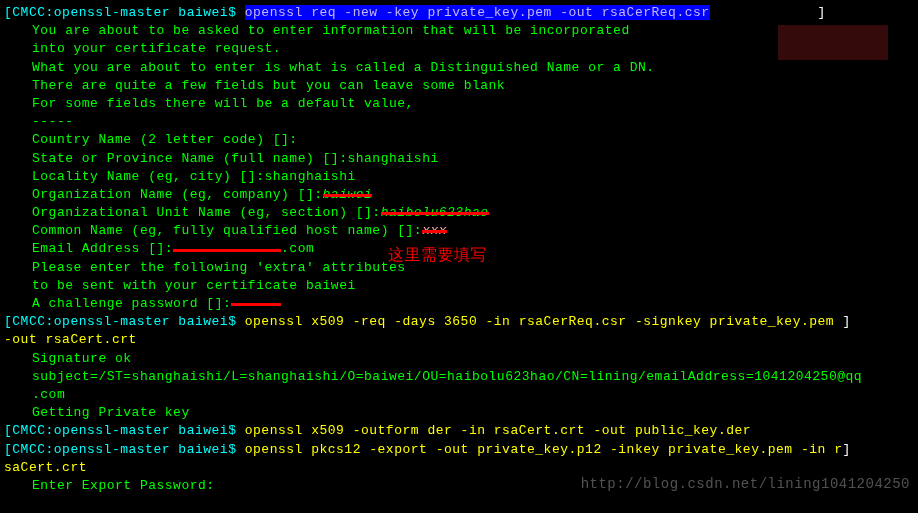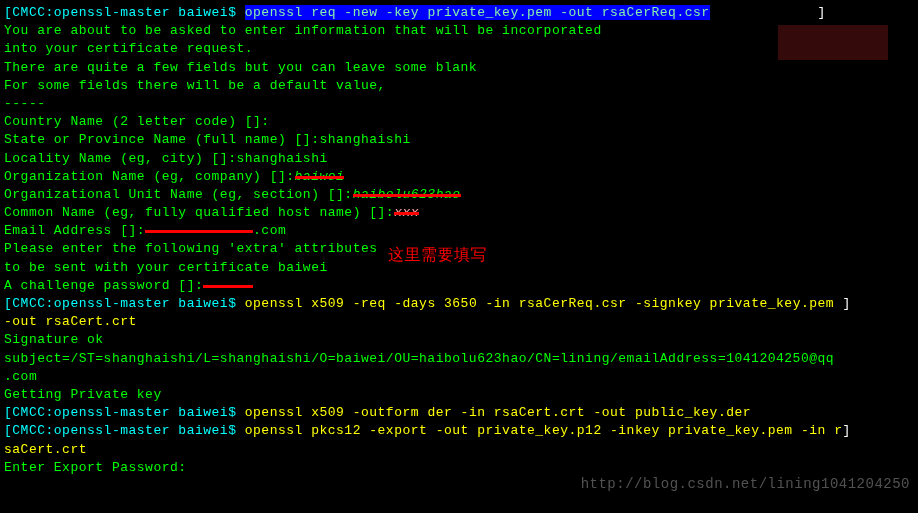--- a/index.html
+++ b/index.html
@@ -19,27 +19,28 @@
       padding: 4px;
     }
     .prompt {
       color: #00ffff;
     }
     .command {
       color: #ffff00;
     }
     .highlighted-command {
       background: #0000ff;
-      color: #86efac;
+      color: #c4b5fd;
     }
     .white-bracket {
       color: #ffffff;
     }
     .green {
       color: #00ff00;
+      margin-left: 28px;
     }
     .line {
       white-space: pre;
     }
     .red-note {
       color: #ff0000;
       font-family: Liberation Sans, sans-serif;
       font-size: 16px;
       position: absolute;
       left: 388px;
@@ -81,20 +82,21 @@
   </style>
 </head>
 <body>
 
 <div class="bg-button"></div>
 
 <div class="terminal">
   <div class="line"><span class="prompt">[CMCC:openssl-master baiwei$ </span><span class="highlighted-command">openssl req -new -key private_key.pem -out rsaCerReq.csr</span><span class="white-bracket">             ]</span></div>
   <div class="line green">You are about to be asked to enter information that will be incorporated</div>
   <div class="line green">into your certificate request.</div>
+  <div class="line green">What you are about to enter is what is called a Distinguished Name or a DN.</div>
   <div class="line green">There are quite a few fields but you can leave some blank</div>
   <div class="line green">For some fields there will be a default value,</div>
   <div class="line green">-----</div>
   <div class="line green">Country Name (2 letter code) []:</div>
   <div class="line green">State or Province Name (full name) []:shanghaishi</div>
   <div class="line green">Locality Name (eg, city) []:shanghaishi</div>
   <div class="line green"><span>Organization Name (eg, company) []:</span><span class="strikethrough-red">baiwei</span></div>
   <div class="line green"><span>Organizational Unit Name (eg, section) []:</span><span class="strikethrough-red">haibolu623hao</span></div>
   <div class="line green"><span>Common Name (eg, fully qualified host name) []:</span><span class="strikethrough-red" style="color:#fca5a5">xxx</span></div>
   <div class="line green"><span>Email Address []:</span><span class="strikethrough-red" style="color:transparent">1041204250@qq</span><span>.com</span></div>

